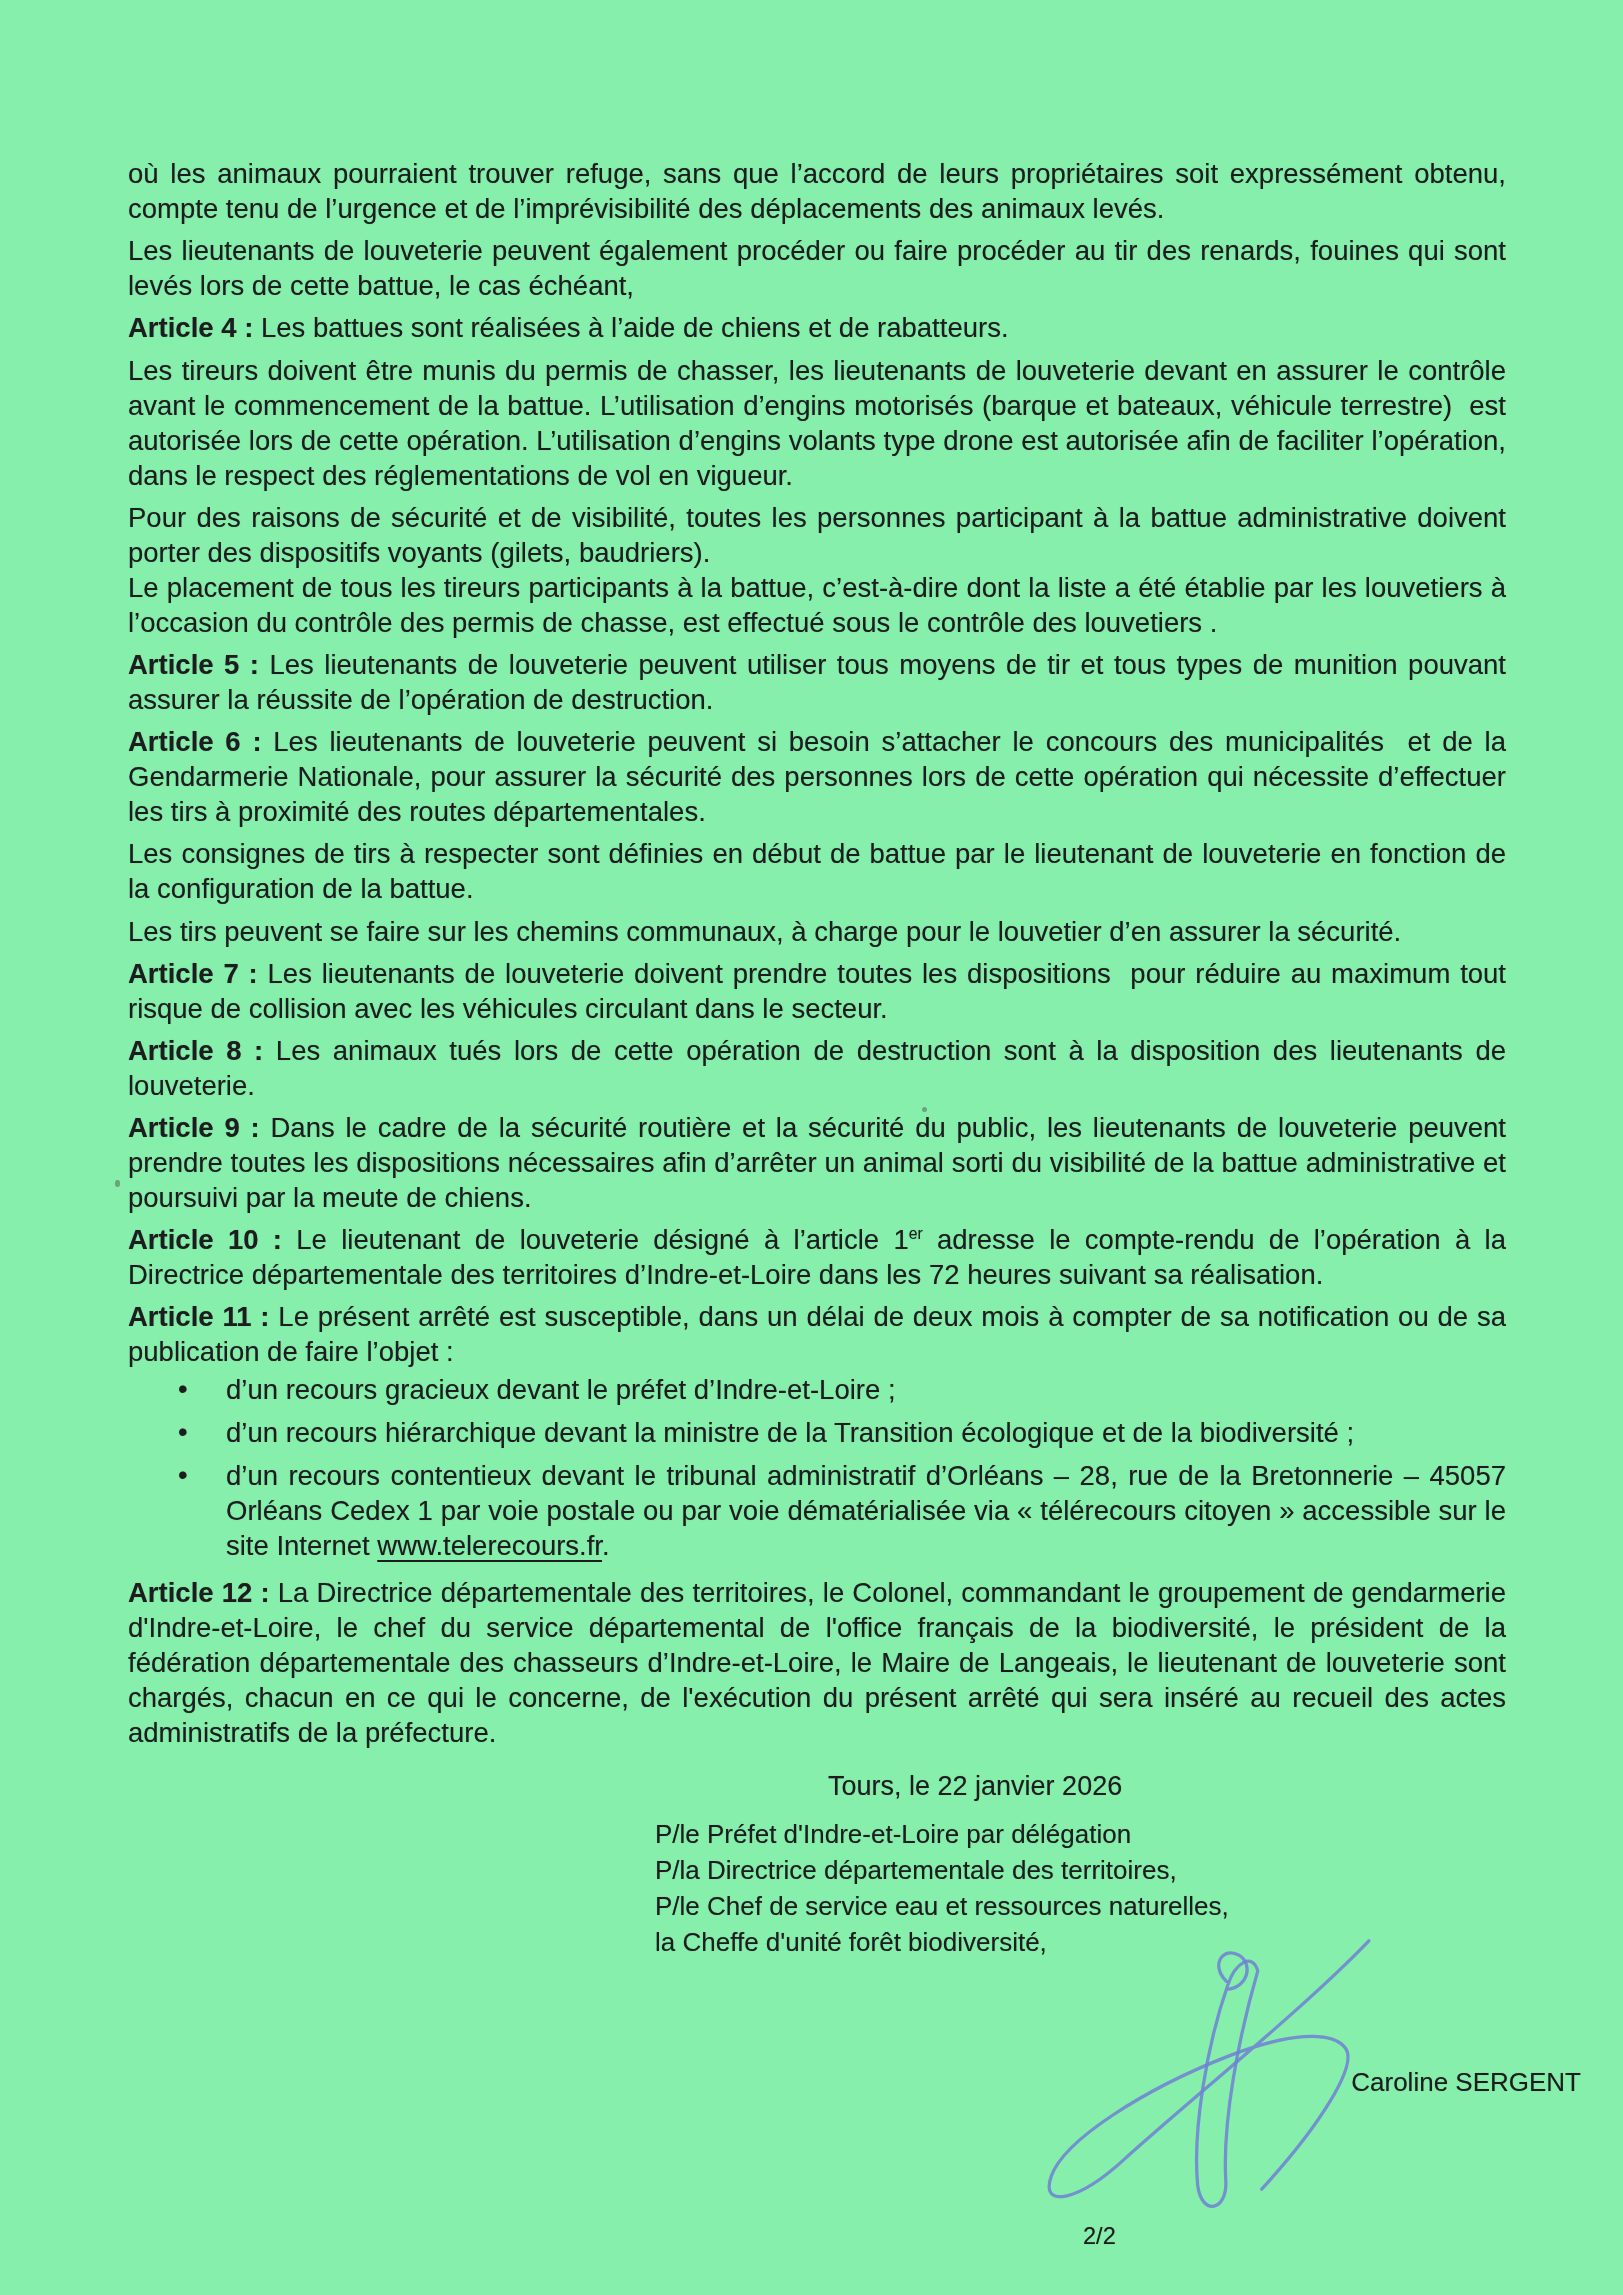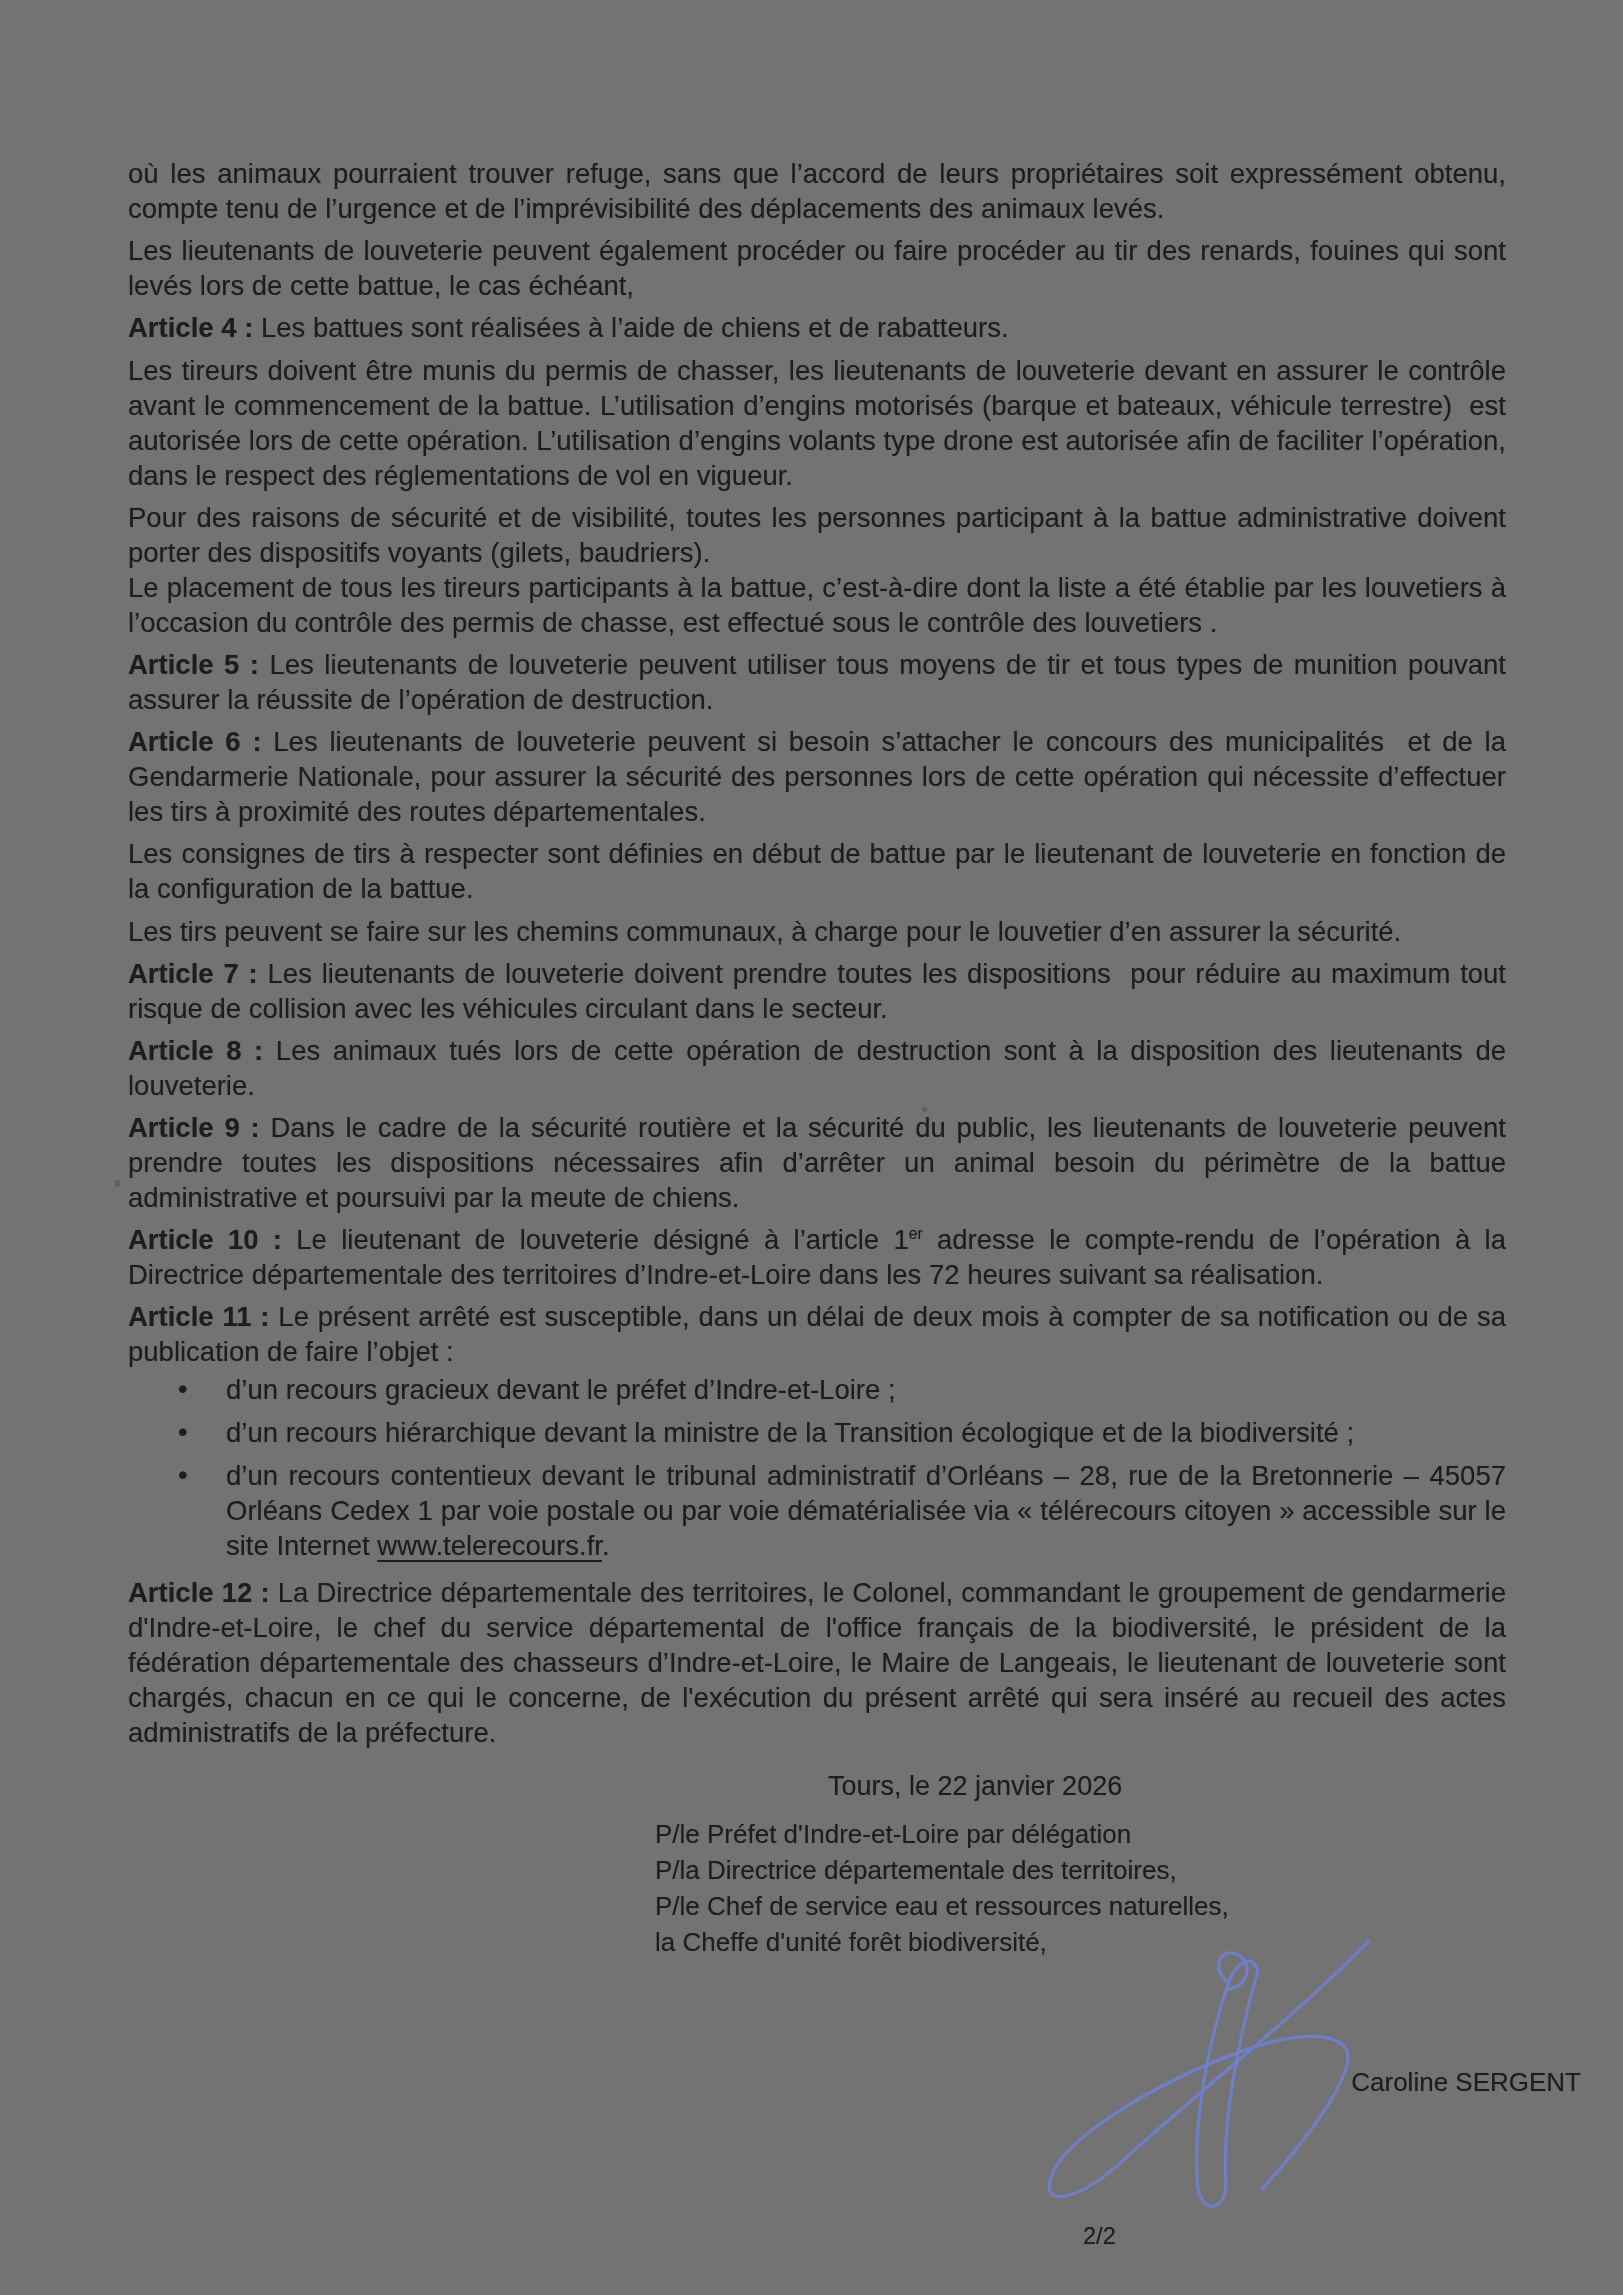--- a/index.html
+++ b/index.html
@@ -1,21 +1,21 @@
 <!DOCTYPE html>
 <html style="font-size:10.5px"><head>
 <meta charset="utf-8">
 <style>
   * { box-sizing: border-box; }
   html, body { margin: 0; padding: 0; background: #ffffff; }
   .page {
     position: relative;
     width: 1623px;
     height: 2295px;
-    background: #737373;
+    background: #86efac;
     font-family: "Liberation Sans", sans-serif;
     color: #1d1d1f;
     overflow: hidden;
   }
   .content {
     position: absolute;
     left: 128px;
     top: 156px;
     width: 1378px;
     font-size: 27.5px;
@@ -76,21 +76,21 @@
 
 
     <p class="para">Les consignes de tirs à respecter sont définies en début de battue par le lieutenant de louveterie en fonction de la configuration de la battue.</p>
 
     <p class="para">Les tirs peuvent se faire sur les chemins communaux, à charge pour le louvetier d’en assurer la sécurité.</p>
 
     <p class="para"><strong class="art-label">Article 7&nbsp;:</strong><span> Les lieutenants de louveterie doivent prendre toutes les dispositions&nbsp; pour réduire au maximum tout risque de collision avec les véhicules circulant dans le secteur.</span></p>
 
     <p class="para"><strong class="art-label">Article 8&nbsp;:</strong><span> Les animaux tués lors de cette opération de destruction sont à la disposition des lieutenants de louveterie.</span></p>
 
-    <p class="para"><strong class="art-label">Article 9&nbsp;:</strong><span> Dans le cadre de la sécurité routière et la sécurité du public, les lieutenants de louveterie peuvent prendre toutes les dispositions nécessaires afin d’arrêter un animal besoin du périmètre de la battue administrative et poursuivi par la meute de chiens.</span></p>
+    <p class="para"><strong class="art-label">Article 9&nbsp;:</strong><span> Dans le cadre de la sécurité routière et la sécurité du public, les lieutenants de louveterie peuvent prendre toutes les dispositions nécessaires afin d’arrêter un animal sorti du visibilité de la battue administrative et poursuivi par la meute de chiens.</span></p>
 
     <p class="para"><strong class="art-label">Article 10&nbsp;:</strong><span> Le lieutenant de louveterie désigné à l’article 1</span><sup>er</sup><span> adresse le compte-rendu de l’opération à la Directrice départementale des territoires d’Indre-et-Loire dans les 72 heures suivant sa réalisation.</span></p>
 
     <p class="para tight"><strong class="art-label">Article 11&nbsp;:</strong><span> Le présent arrêté est susceptible, dans un délai de deux mois à compter de sa notification ou de sa publication de faire l’objet&nbsp;:</span></p>
 
     <ul class="bullets">
       <li><span class="blt">•</span><span>d’un recours gracieux devant le préfet d’Indre-et-Loire&nbsp;;</span></li>
       <li><span class="blt">•</span><span>d’un recours hiérarchique devant la ministre de la Transition écologique et de la biodiversité&nbsp;;</span></li>
       <li><span class="blt">•</span><span><span>d’un recours contentieux devant le tribunal administratif d’Orléans – 28, rue de la Bretonnerie – 45057 Orléans Cedex 1 par voie postale ou par voie dématérialisée via «&nbsp;télérecours citoyen&nbsp;» accessible sur le site Internet </span><a class="link">www.telerecours.fr</a><span>.</span></span></li>
     </ul>

